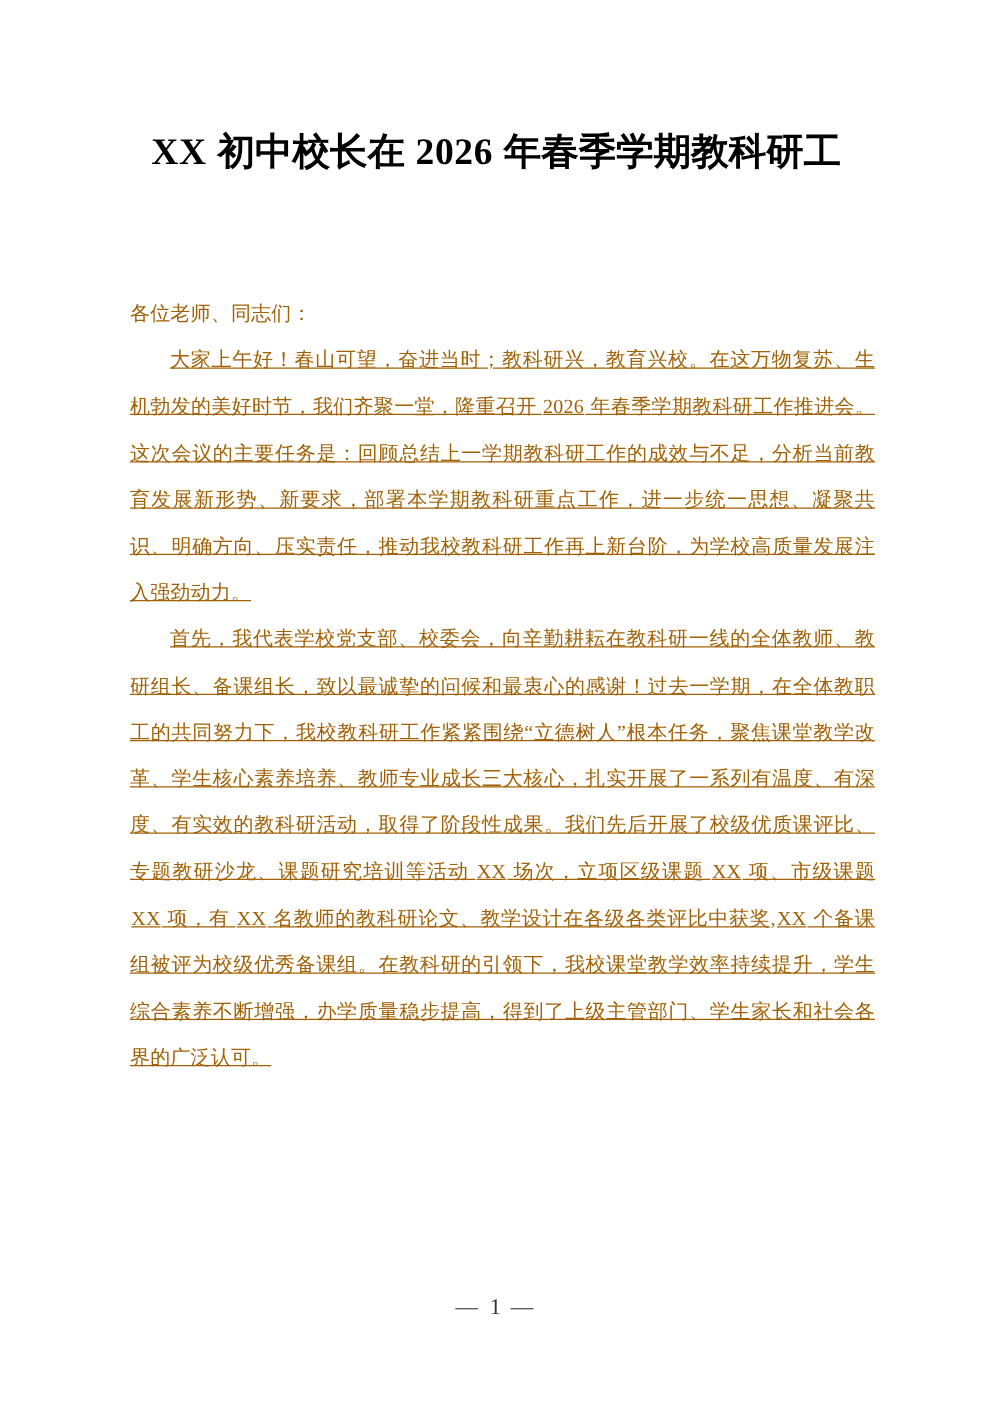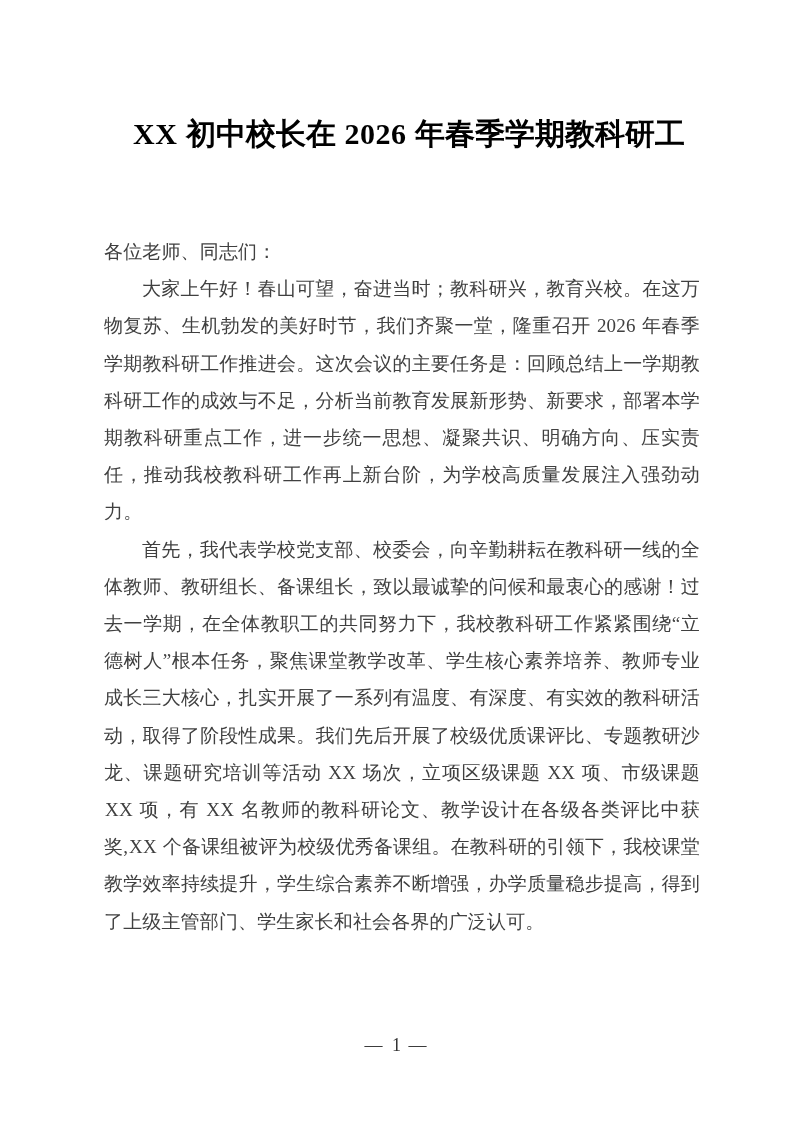--- a/index.html
+++ b/index.html
@@ -21,48 +21,49 @@
     left: 96px;
     top: 100px;
     width: 601px;
     text-align: center;
     font-family: "Liberation Serif", "DejaVu Serif", serif;
     font-weight: bold;
     font-size: 30px;
     line-height: 44px;
     color: #000000;
     letter-spacing: 0px;
-    margin: 12px;
+    margin: 0;
   }
   .doc-title .latin {
     font-family: "Liberation Serif", "DejaVu Serif", serif;
     font-weight: bold;
     letter-spacing: 0.5px;
   }
   .body-block {
     position: absolute;
     left: 104px;
     top: 233px;
     width: 596px;
   }
   p.para {
     margin: 0;
     font-family: "Liberation Serif", "DejaVu Serif", serif;
-    font-size: 19px;
+    font-size: 16px;
     line-height: 37.2px;
-    color: #404040;
+    color: #a16207;
     text-align: justify;
     text-justify: inter-ideograph;
     text-align-last: left;
     letter-spacing: 0.15px;
     word-spacing: 0px;
     hanging-punctuation: allow-end;
   }
   p.indent {
     text-indent: 2em;
+    text-decoration: underline;
   }
   .latin {
     font-family: "Liberation Serif", "DejaVu Serif", serif;
     letter-spacing: 0.2px;
     padding: 0 1px;
   }
   .page-footer {
     position: absolute;
     left: 0;
     top: 1034px;

